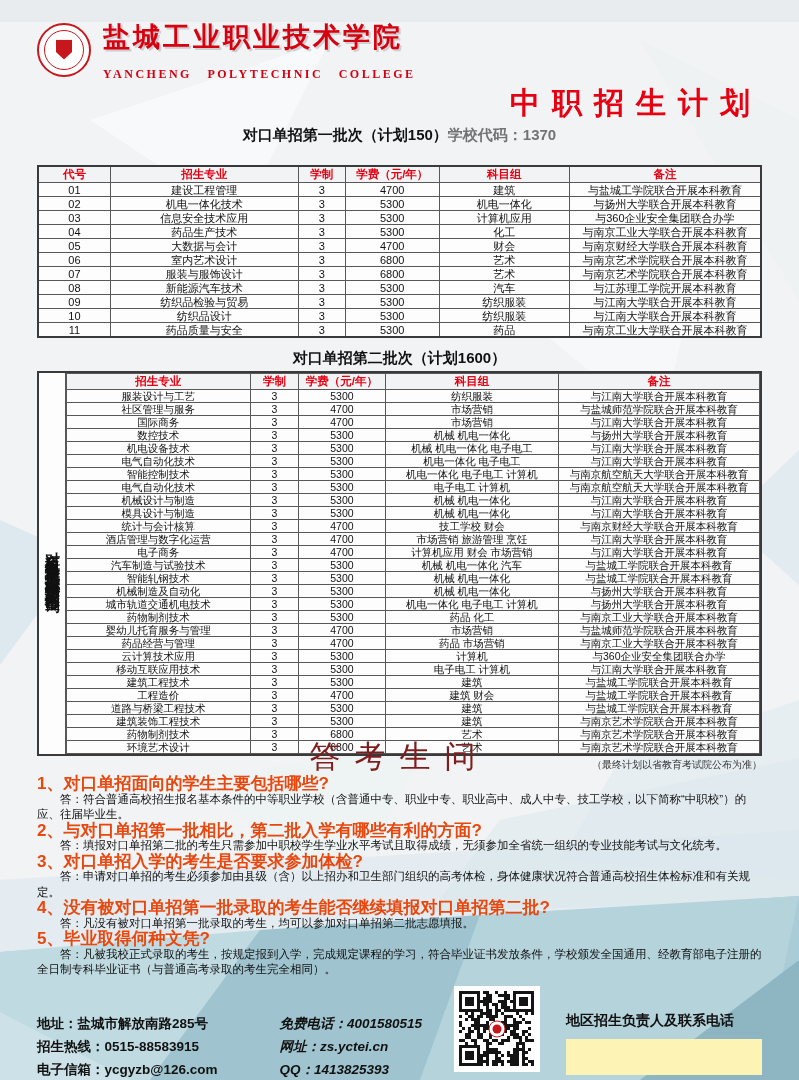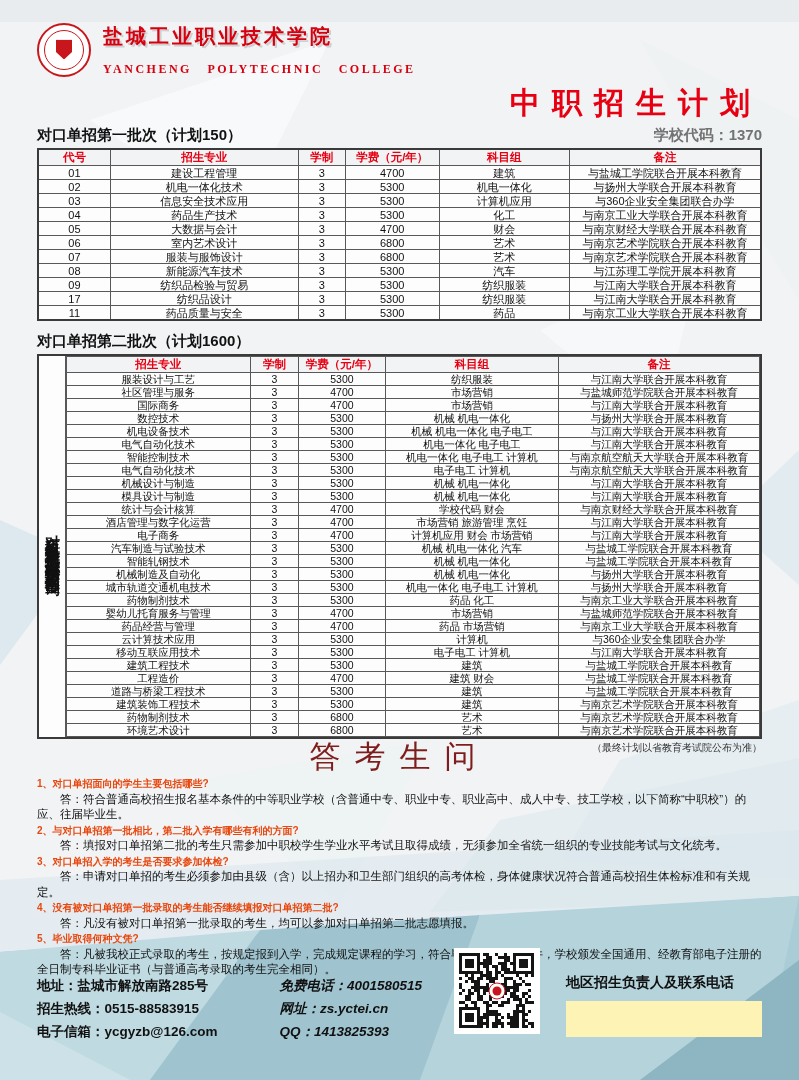--- a/index.html
+++ b/index.html
@@ -14,29 +14,29 @@
 
   
   .hdr { display:flex; align-items:center; height:56px; }
   .logo { width:54px; height:54px; border-radius:50%; border:2px solid #c8161d;
           background:#fff; position:relative; flex:0 0 auto; }
   .logo .inner { position:absolute; inset:5px; border:1px solid #c8161d; border-radius:50%; }
   .logo .shield { position:absolute; left:50%; top:50%; width:16px; height:20px;
           transform:translate(-50%,-52%); background:#c8161d;
           clip-path:polygon(0 0,100% 0,100% 62%,50% 100%,0 62%); }
   .names { margin-left:12px; }
-  .school-cn { font-size:20px; font-weight:900; color:#d6000f; letter-spacing:3px;
+  .school-cn { font-size:27px; font-weight:900; color:#d6000f; letter-spacing:3px;
           text-shadow:2px 2px 0 rgba(140,140,140,.35); font-family:"Liberation Serif", serif; }
   .school-en { font-size:12px; font-weight:bold; color:#d6000f; letter-spacing:2.5px;
           word-spacing:10px; margin-top:12px; font-family:"Liberation Serif", serif; }
 
   .main-title { text-align:right; font-size:30px; font-weight:900; color:#e60012;
           letter-spacing:12px; margin-top:8px; height:34px; line-height:34px; }
 
-  .batch-row { display:flex; justify-content:space-between; align-items:flex-end;
+  .batch-row { display:flex; justify-content:center; align-items:flex-end;
           margin-top:4px; height:21px; }
   .batch-title { font-size:15px; font-weight:bold; color:#111; }
   .school-code { font-size:15px; font-weight:bold; color:#737373; }
 
   
   table { width:100%; border-collapse:collapse; border:2px solid #3a3a3a;
           background:#fdfdfe; table-layout:fixed; }
   th { color:#e60012; font-weight:bold; background:#f2f3f4; }
   th,td { border:1px solid #585858; text-align:center; overflow:hidden; white-space:nowrap; }
   .t1 th { font-size:11.5px; line-height:13px; padding:1px 0; }
@@ -50,25 +50,25 @@
           writing-mode:vertical-lr; text-orientation:upright;
           font-size:15px; font-weight:bold; letter-spacing:2px; color:#111; }
   .t2wrap table { border:none; flex:1 1 auto; }
 
   .footnote { text-align:right; font-size:10px; color:#333; margin-top:2px; }
 
   
   .qa-section { position:absolute; left:37px; right:37px; top:738px; }
   .qa-title { text-align:center; font-size:31px; font-weight:400; color:#7f1d1d;
           letter-spacing:14px; height:38px; line-height:38px; }
-  .qa-item .q { color:#e8470e; font-weight:bold; font-size:10px; line-height:15.5px; }
+  .qa-item .q { color:#e8470e; font-weight:bold; font-size:17px; line-height:15.5px; }
   .qa-item .a { color:#111; font-size:11.5px; line-height:15.5px; text-indent:2em; }
 
   
-  .footer { position:absolute; left:37px; right:37px; top:960px; display:flex; }
+  .footer { position:absolute; left:37px; right:37px; top:998px; display:flex; }
   .fcol { font-size:13.5px; font-weight:bold; color:#111; line-height:23px; margin-top:14px; }
   .fcol1 { width:250px; }
   .fcol2 { width:180px;font-style:italic; }
   .qr { width:86px; height:86px; margin-top:-12px; flex:0 0 auto; }
   .fright { margin-left:26px; margin-top:14px; }
   .fright .heading { font-size:14px; font-weight:bold; color:#111; }
   .yellow-box { width:196px; height:36px; margin-top:9px; background:#fdf3b4; }
 </style>
 </head>
 <body>
@@ -108,21 +108,21 @@
       </div>
     </div>
 
     <div class="main-title">中职招生计划</div>
 
     <div class="batch-row">
       <div class="batch-title">对口单招第一批次（计划150）</div>
       <div class="school-code">学校代码：1370</div>
     </div>
 
-    <table class="t1" style="margin-top:3px;">
+    <table class="t1" style="margin-top:20px;">
       <colgroup>
         <col style="width:10%">
           <col style="width:26%">
           <col style="width:6.5%">
         <col style="width:13%">
           <col style="width:18%">
           <col style="width:26.5%">
       </colgroup>
     <thead>
           <tr>
@@ -201,21 +201,21 @@
           </tr>
           <tr>
             <td>09</td>
             <td>纺织品检验与贸易</td>
             <td>3</td>
             <td>5300</td>
             <td>纺织服装</td>
             <td>与江南大学联合开展本科教育</td>
           </tr>
           <tr>
-            <td>17</td>
+            <td>10</td>
             <td>纺织品设计</td>
             <td>3</td>
             <td>5300</td>
             <td>纺织服装</td>
             <td>与江南大学联合开展本科教育</td>
           </tr>
           <tr>
             <td>11</td>
             <td>药品质量与安全</td>
             <td>3</td>
@@ -317,21 +317,21 @@
               <td>模具设计与制造</td>
               <td>3</td>
               <td>5300</td>
               <td>机械 机电一体化</td>
               <td>与江南大学联合开展本科教育</td>
             </tr>
             <tr>
               <td>统计与会计核算</td>
               <td>3</td>
               <td>4700</td>
-              <td>学校代码 财会</td>
+              <td>技工学校 财会</td>
               <td>与南京财经大学联合开展本科教育</td>
             </tr>
             <tr>
               <td>酒店管理与数字化运营</td>
               <td>3</td>
               <td>4700</td>
               <td>市场营销 旅游管理 烹饪</td>
               <td>与江南大学联合开展本科教育</td>
             </tr>
             <tr>

